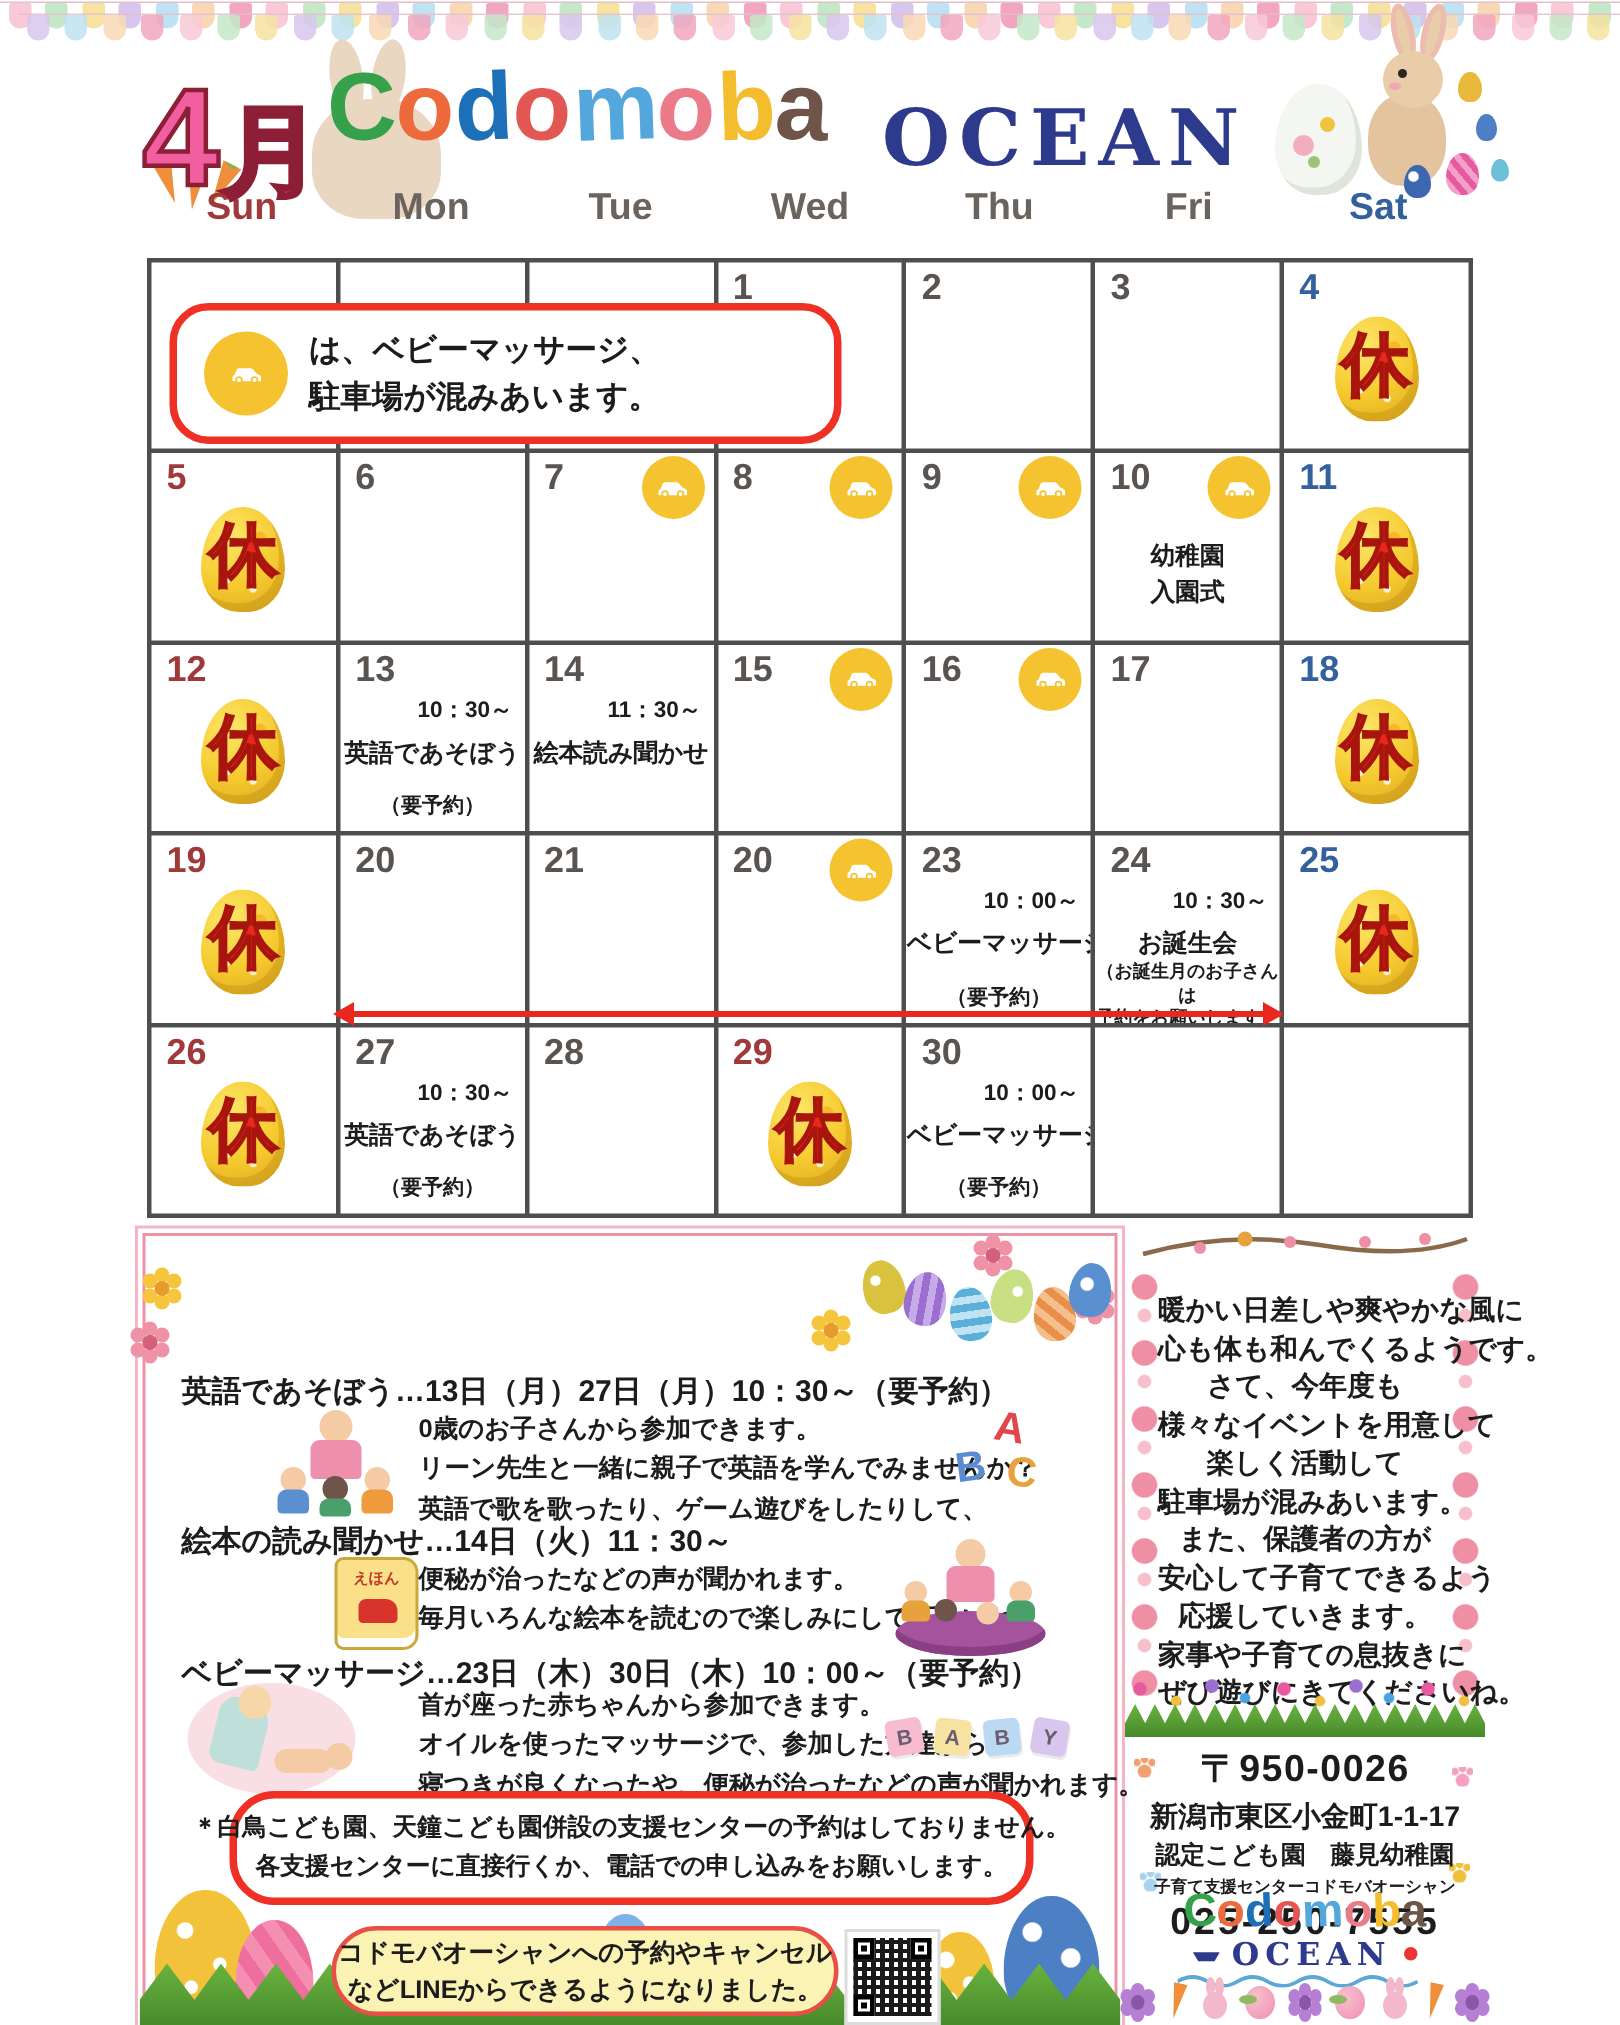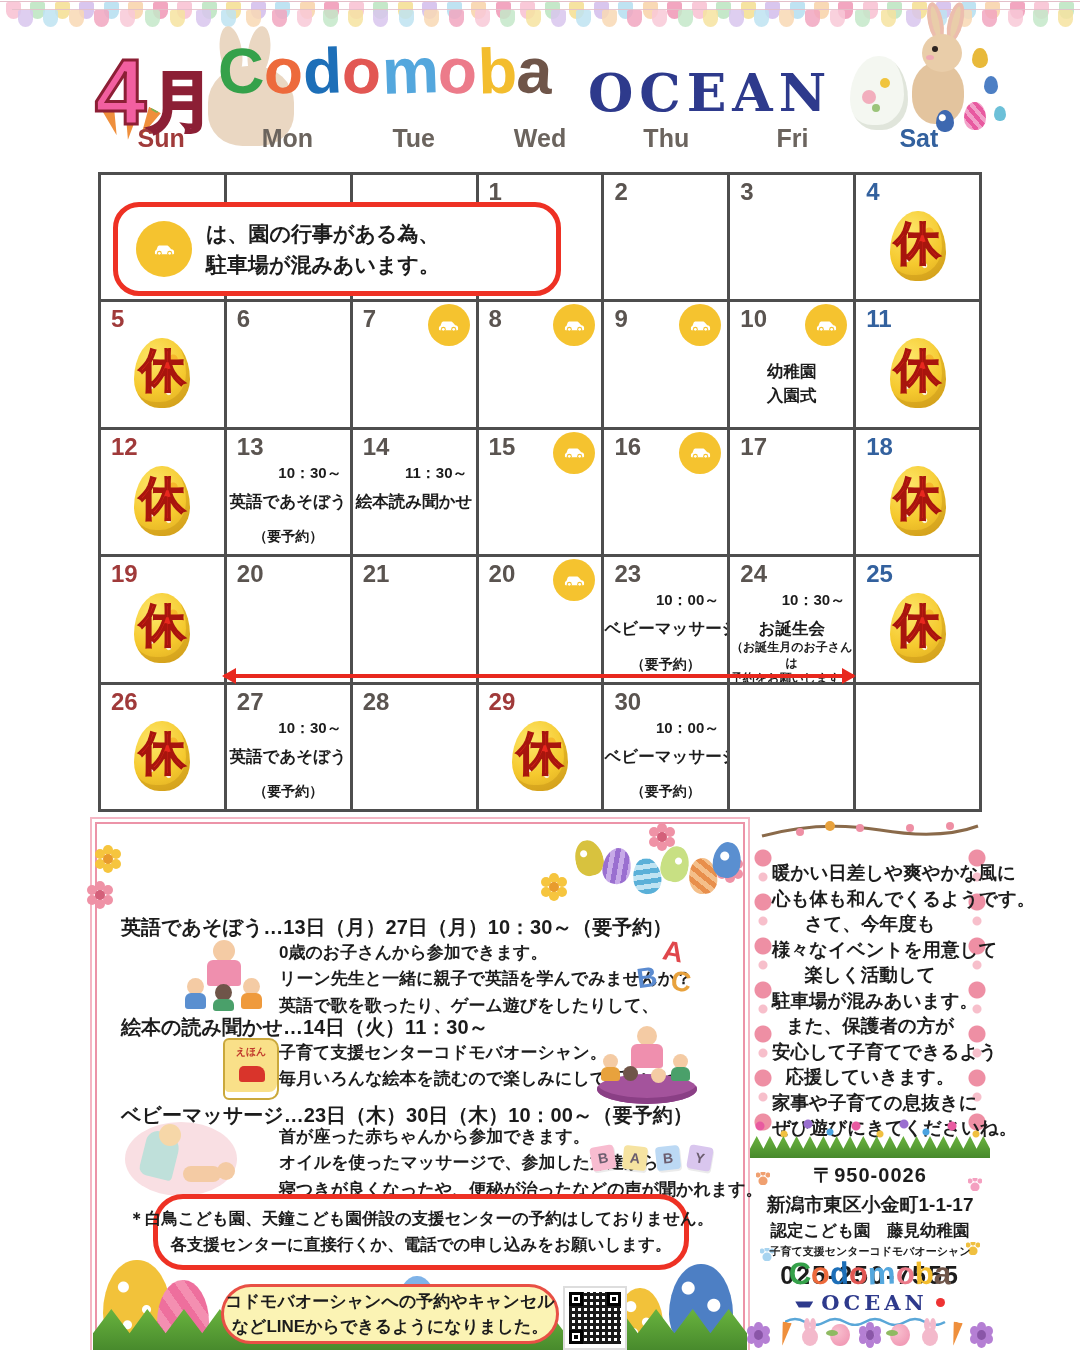--- a/index.html
+++ b/index.html
@@ -133,21 +133,21 @@
   
   #sidebar { position:absolute; left:750px; top:818px; width:240px; height:532px; }
   #sb-branch { position:absolute; left:10px; top:0; width:220px; height:26px; }
   .flower-strip { position:absolute; top:26px; height:292px; width:26px; background-image:radial-gradient(circle 9px at 13px 14px, #ee8fa4 8px, transparent 9px),radial-gradient(circle 4px at 13px 33px, #f7bfcb 4px, transparent 5px); background-size:26px 44px; background-repeat:repeat-y; }
   .flower-strip.left { left:0; } .flower-strip.right { right:0; }
   #sidebar-message { position:absolute; left:22px; right:22px; top:42px; text-align:center; }
   .sb-line { font-size:18.5px; font-weight:800; line-height:1.38; white-space:nowrap; }
   #meadow { position:absolute; left:0; right:0; top:298px; height:42px; background-image:radial-gradient(circle 4px at 10px 10px,#e85aa0 4px,transparent 5px),radial-gradient(circle 3px at 34px 18px,#f0c040 3px,transparent 4px),radial-gradient(circle 4px at 58px 8px,#9a6fd0 4px,transparent 5px),radial-gradient(circle 3px at 80px 16px,#4aa3e0 3px,transparent 4px); background-size:96px 26px; background-repeat:repeat-x; }
   #meadow .grass { height:22px; bottom:0; left:0; right:0; }
   #sb-address { position:absolute; left:0; right:0; top:344px; text-align:center; }
-  .addr-0 { font-size:20px; font-weight:900; letter-spacing:1px; }
+  .addr-0 { font-size:25px; font-weight:900; letter-spacing:1px; }
   .addr-1 { font-size:19px; font-weight:800; margin-top:3px; }
   .addr-2 { font-size:16.5px; font-weight:800; margin-top:2px; }
   .addr-3 { font-size:11px; font-weight:800; margin-top:2px; white-space:nowrap;font-family:Liberation Serif, serif; }
   .addr-4 { font-size:25px; font-weight:900; letter-spacing:2px; margin-top:2px; }
   #sb-logo { position:absolute; left:0; right:0; top:438px; text-align:center; }
   #sb-logo .bl { display:inline-block; font-size:31px; font-weight:900; transform:rotate(-2deg); }
   #sb-logo .bl:nth-child(even){ transform:rotate(3deg); }
   #sb-ocean-row { position:absolute; left:0; right:0; top:472px; display:flex; align-items:center; justify-content:center; gap:8px; }
   #sb-ocean { font-family:"DejaVu Serif","Liberation Serif",serif; font-size:21px; font-weight:900; color:#2e3a8c; letter-spacing:4px; }
   .boat { width:18px; height:10px; background:#2e3a8c; clip-path:polygon(0 40%,100% 40%,80% 100%,20% 100%); position:relative; }
@@ -594,21 +594,21 @@
     <span class="car-badge">
         <svg viewBox="0 0 24 24" width="27" height="27">
           <path fill="#fff" d="M3.5 14.2c0-.9.5-1.6 1.3-1.8l1-2.6c.3-.8 1-1.3 1.9-1.3h6.2c.8 0 1.6.4 2.1 1l2 2.3c1.5.3 2.5.9 2.5 2.2v1.5c0 .4-.3.7-.7.7H4.2c-.4 0-.7-.3-.7-.7z"></path>
           <circle cx="7.4" cy="15.4" r="2.2" fill="#f5c32f"></circle>
           <circle cx="16.6" cy="15.4" r="2.2" fill="#f5c32f"></circle>
           <circle cx="7.4" cy="15.4" r="1.2" fill="#fff"></circle>
           <circle cx="16.6" cy="15.4" r="1.2" fill="#fff"></circle>
         </svg>
       </span>
     <div class="pn-text">
-      <div>は、園の行事がある為、</div>
+      <div>は、ベビーマッサージ、</div>
       <div>駐車場が混みあいます。</div>
     </div>
   </div>
 
   <div id="measure-arrow"></div>
 
   <div id="panel">
     <span class="fl yellow" style="left:6px; top:30px;"></span>
     <span class="fl pink" style="left:-2px; top:66px;"></span>
     <span class="fl yellow" style="left:452px; top:58px;"></span>
@@ -642,21 +642,21 @@
       <span style="left:8px; top:26px; color:#5b8bd0; transform:rotate(-8deg);">B</span>
       <span style="left:42px; top:30px; color:#e8a23d; transform:rotate(6deg);">C</span>
     </div>
 
     <div class="p-sec-title" style="top:190px;">絵本の読み聞かせ…14日（火）11：30～</div>
     <div id="illo-book">
       <span class="bk-label">えほん</span>
       <span class="bk-car"></span>
     </div>
     <div class="p-body" style="top:216px;">
-      <div class="nw">子育て支援センターコドモバオーシャン。</div>
+      <div class="nw">便秘が治ったなどの声が聞かれます。</div>
       <div class="nw">毎月いろんな絵本を読むので楽しみにして下さいね。</div>
     </div>
     <div id="illo-story">
       <span class="rug"></span>
       <span class="head" style="left:42px;top:2px;width:20px;height:20px;"></span>
       <span class="torso" style="left:36px;top:20px;width:32px;height:24px;background:#ef8fae;"></span>
       <span class="head" style="left:8px;top:30px;width:15px;height:15px;"></span>
       <span class="torso" style="left:6px;top:43px;width:19px;height:14px;background:#e8a23d;"></span>
       <span class="head" style="left:78px;top:30px;width:15px;height:15px;"></span>
       <span class="torso" style="left:76px;top:43px;width:19px;height:14px;background:#4aa06a;"></span>

